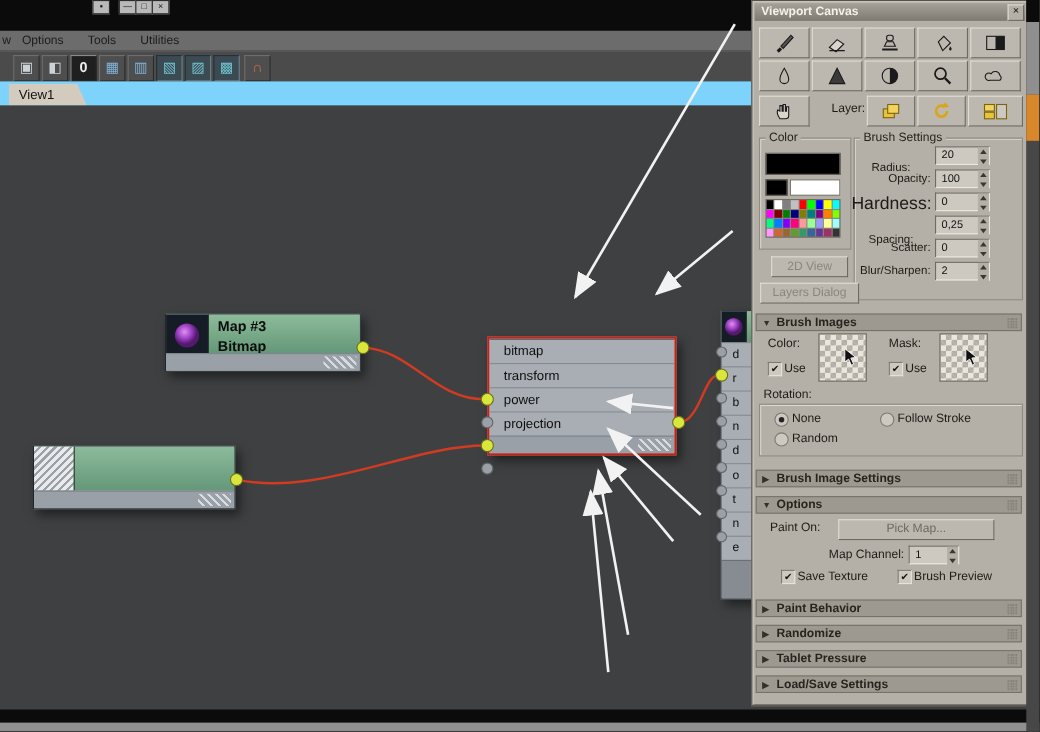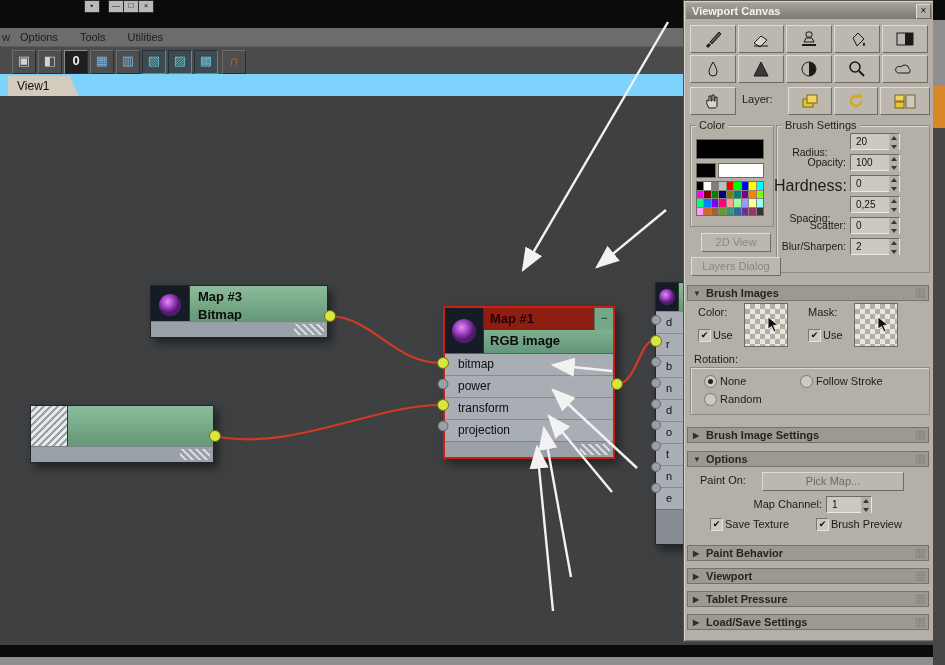--- a/index.html
+++ b/index.html
@@ -141,47 +141,23 @@
   <div class="node" style="left:30px;top:405px;width:182px">
     <div class="nheader" style="height:40px">
       <div class="map2thumb"></div>
     </div>
     <div class="nfoot">
         <div class="hatch"></div>
       </div>
   </div>
 
   <div class="node" style="left:443px;top:306px;width:168px;border:2px solid #cb1f12">
-    <div class="nheader" style="height:45px">
-      <div class="nthumb">
-        <svg width="34" height="40">
-            <defs>
-              <radialGradient id="g1" cx="40%" cy="35%">
-          <stop offset="0%" stop-color="#e090f0"></stop>
-                <stop offset="55%" stop-color="#a043c8"></stop>
-                <stop offset="100%" stop-color="#551a70"></stop>
-        </radialGradient>
-            </defs>
-            <rect width="34" height="40" fill="#151c26"></rect>
-            <circle cx="17" cy="20" r="12" fill="url(#g1)"></circle>
-          </svg>
-      </div>
-      <div style="flex:1;display:flex;flex-direction:column">
-        <div style="height:22px;display:flex">
-          <div style="flex:1;background:#8e1d12;color:#250202;font-weight:bold;font-size:13px;line-height:22px;padding-left:6px">Map #1</div>
-          <div style="width:18px;background:#74a886;border-left:1px solid #54795f;text-align:center;font-size:12px;line-height:20px;color:#14301f">
-            <span>−</span>
-          </div>
-        </div>
-        <div style="height:23px;background:linear-gradient(#7fb08e,#63977a);font-weight:bold;font-size:13px;line-height:22px;padding-left:6px;color:#0c0c0c">RGB image</div>
-      </div>
-    </div>
     <div class="slotrow" style="border-top:1px solid #5c6066">bitmap</div>
+    <div class="slotrow">transform</div>
     <div class="slotrow">power</div>
-    <div class="slotrow">transform</div>
     <div class="slotrow">projection</div>
     <div class="nfoot">
         <div class="hatch"></div>
       </div>
   </div>
 
   <div class="node" style="left:655px;top:282px;width:45px">
     <div class="nheader" style="height:28px">
       <div class="nthumb" style="width:22px">
         <svg width="20" height="24">
@@ -311,21 +287,21 @@
       <svg width="22" height="20">
           <path d="M6 14 a3.4 3.4 0 1 1 1-6 a4.4 4.4 0 0 1 8 1.5 a2.8 2.8 0 0 1 0 4.5 Z" fill="none" stroke="#1a1a1a"></path>
         </svg>
       </div>
 
     <div class="tbtn" style="left:6px;top:86px">
       <svg width="22" height="20">
           <path d="M7 17 c-2-3-3-6-2-8 l2 1 V5 h2 v5 h1 V4 h2 v6 h1 V6 h2 v8 c0 2-1 3-3 3 z" fill="#d9d5cd" stroke="#1a1a1a"></path>
         </svg>
       </div>
-    <div class="lbl" style="left:58px;top:92px">Layer:</div>
+    <div class="lbl" style="left:72px;top:92px">Layer:</div>
     <div class="tbtn" style="left:104px;top:86px;width:42px">
       <svg width="22" height="20">
           <rect x="4" y="8" width="10" height="8" fill="#e8c23a" stroke="#7a6410"></rect>
           <rect x="8" y="4" width="10" height="8" fill="#f2d45c" stroke="#7a6410"></rect>
         </svg>
       </div>
     <div class="tbtn" style="left:150px;top:86px;width:42px">
       <svg width="22" height="20">
           <path d="M16 10 a5 5 0 1 1 -2-4" fill="none" stroke="#d9a616" stroke-width="2.4"></path>
           <path d="M14 2 L18 6 L12 7 Z" fill="#d9a616"></path>
@@ -500,21 +476,21 @@
     <div class="chk" style="left:132px;top:517px">✔</div>
     <div class="lbl" style="left:147px;top:517px">Brush Preview</div>
 
     <div class="rhead" style="top:544px">
       <span class="rarrow">▶</span>
       <span>Paint Behavior</span>
       <span class="rgrip">⣿⣿</span>
     </div>
     <div class="rhead" style="top:567px">
       <span class="rarrow">▶</span>
-      <span>Viewport</span>
+      <span>Randomize</span>
       <span class="rgrip">⣿⣿</span>
     </div>
     <div class="rhead" style="top:590px">
       <span class="rarrow">▶</span>
       <span>Tablet Pressure</span>
       <span class="rgrip">⣿⣿</span>
     </div>
     <div class="rhead" style="top:613px">
       <span class="rarrow">▶</span>
       <span>Load/Save Settings</span>

